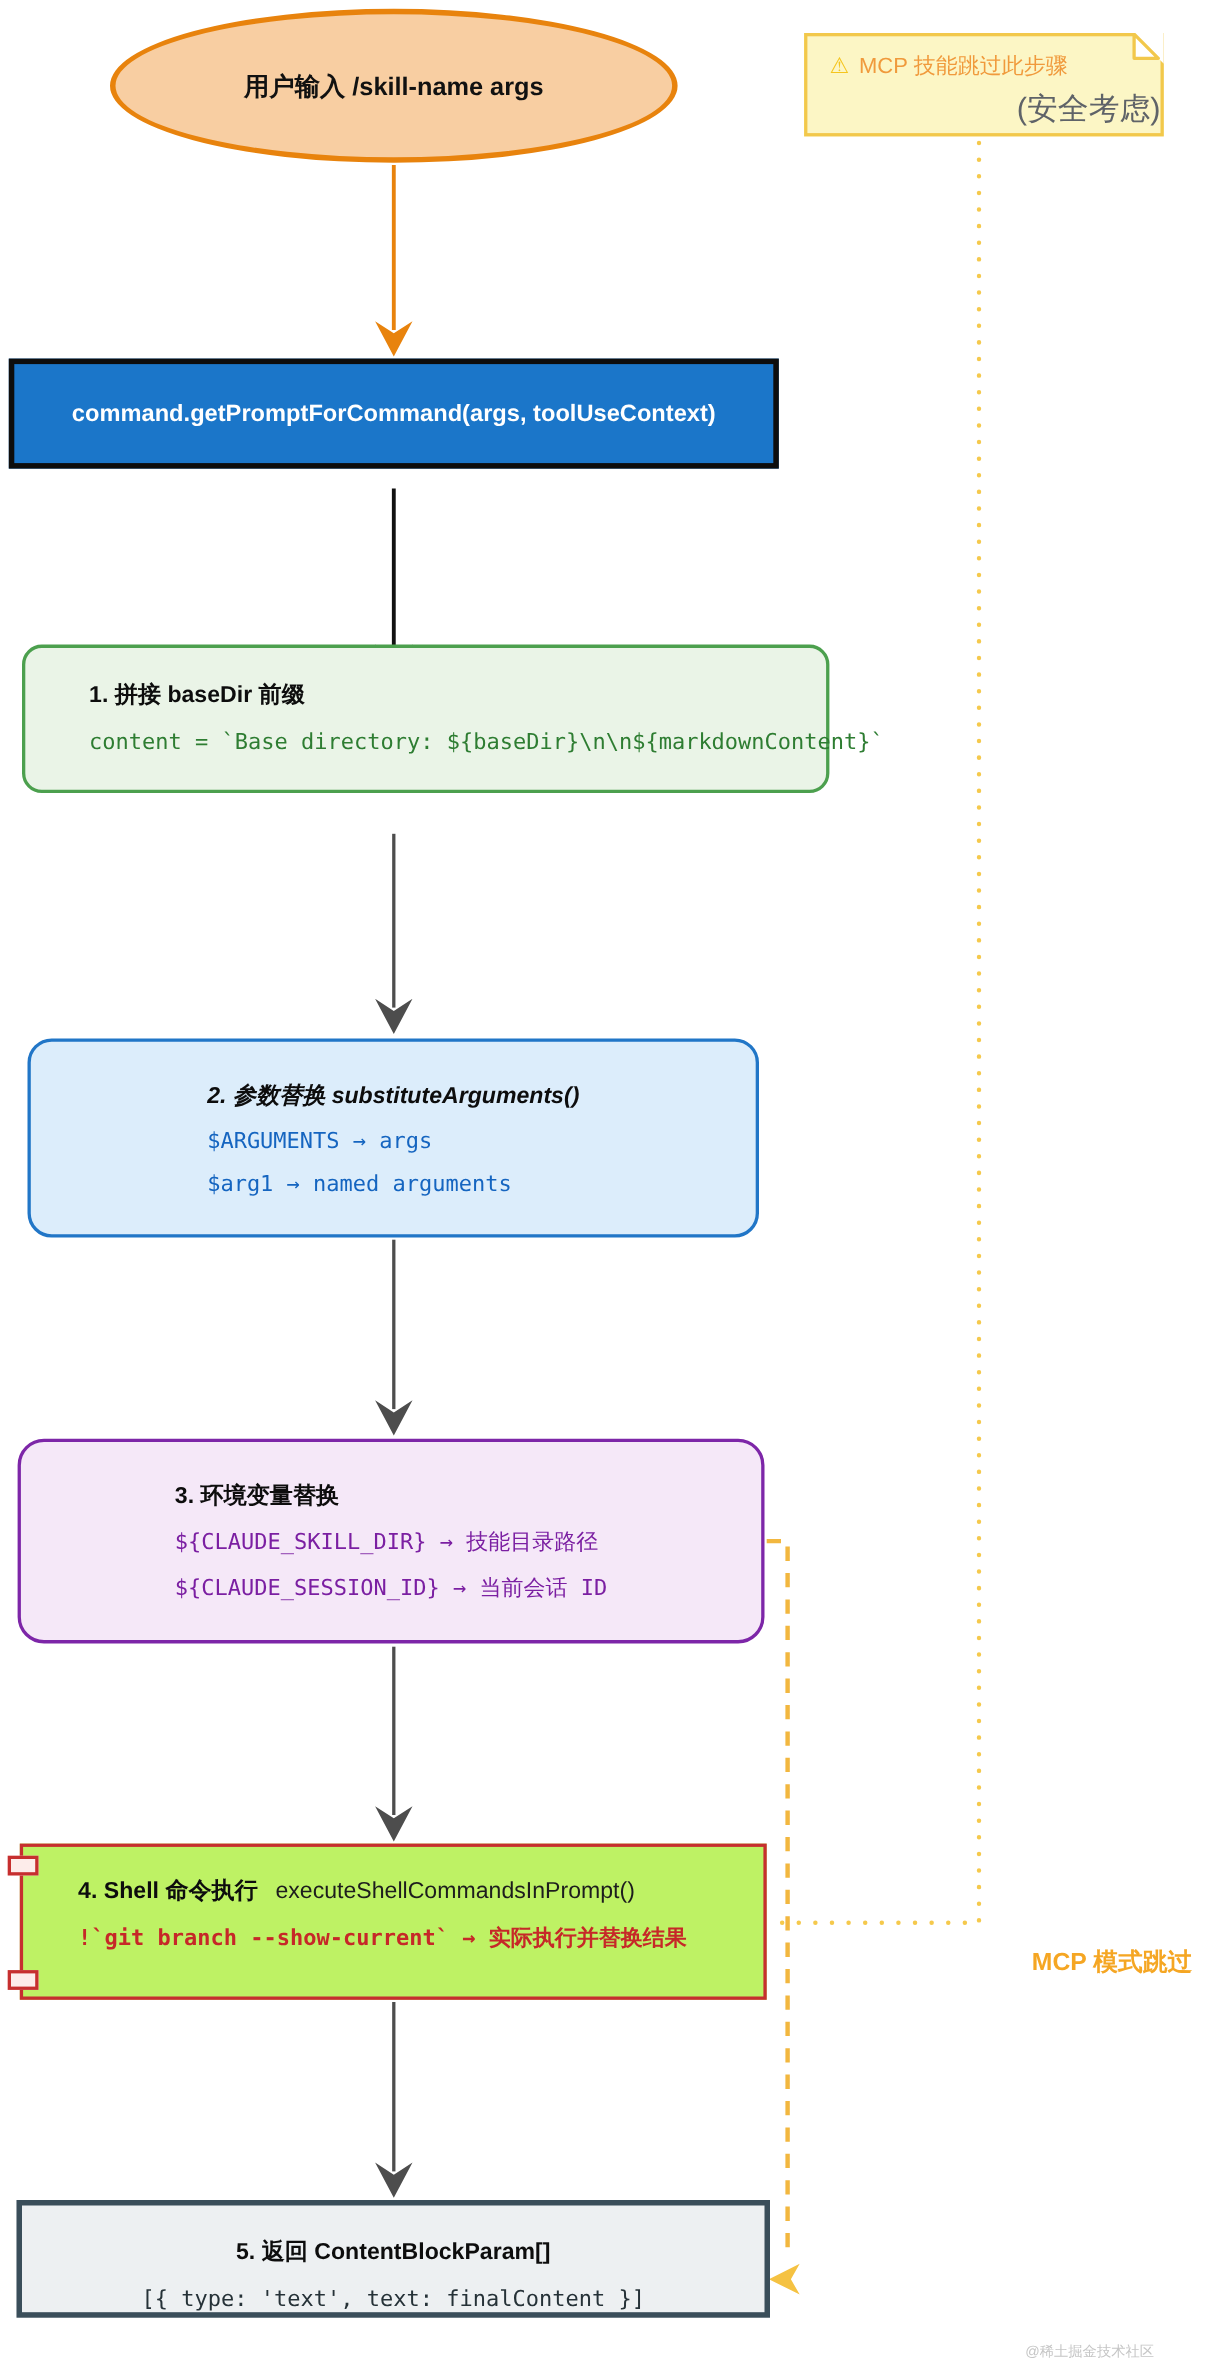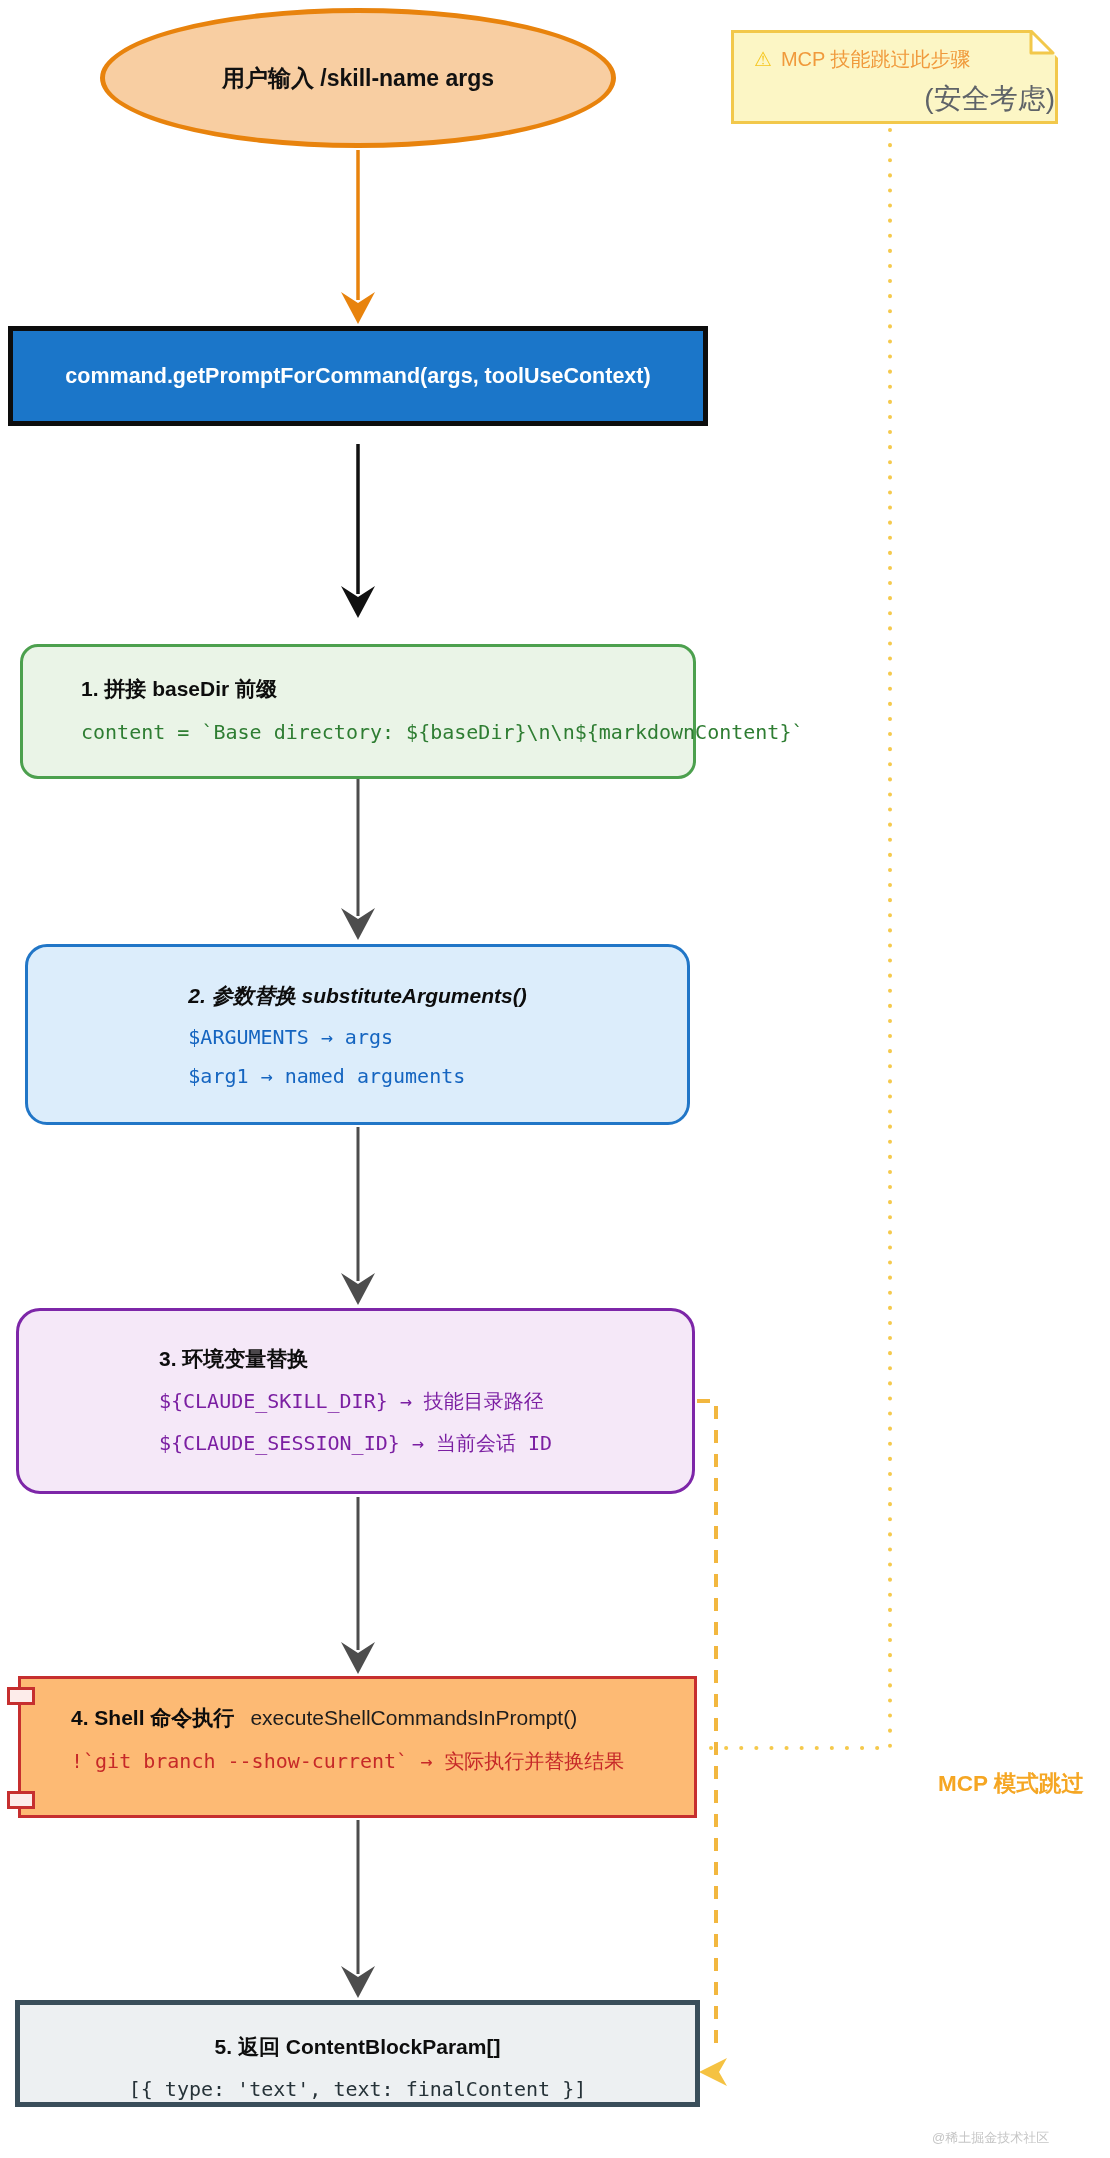--- a/index.html
+++ b/index.html
@@ -25,21 +25,21 @@
     background:#1B76C9; border:5px solid #0d0d0d;
     display:flex; align-items:center; justify-content:center;
   }
   .entry span { color:#ffffff; font-size:21.5px; font-weight:bold; white-space:nowrap; }
 
   .title { font-size:21px; font-weight:bold; color:#0d0d0d; }
   .code  { font-family:"DejaVu Sans Mono", monospace; font-size:20px; white-space:nowrap; }
 
   
   .step1 {
-    left:20px; top:644px; width:676px; height:135px;
+    left:20px; top:586px; width:734px; height:135px;
     background:#EAF4E7; border:3px solid #4CA04E; border-radius:18px;
     padding:28px 0 0 58px; overflow:visible;
   }
   .step1 .code { color:#2E7D32; margin-top:17px; }
 
   
   .step2 {
     left:25px; top:944px; width:665px; height:181px;
     background:#DCEDFB; border:3px solid #2176C7; border-radius:22px;
     display:flex; flex-direction:column; align-items:center; justify-content:center;
@@ -53,25 +53,25 @@
     left:16px; top:1308px; width:679px; height:186px;
     background:#F5E8F8; border:3.5px solid #7D26A8; border-radius:24px;
     display:flex; flex-direction:column; align-items:center; justify-content:center;
   }
   .step3 .code { color:#7B1FA2; margin-top:15px; }
   .step3 .title { margin-bottom:3px; }
 
   
   .step4 {
     left:18px; top:1676px; width:679px; height:142px;
-    background:#fdba74; border:3px solid #C62F2F;
+    background:#bef264; border:3px solid #C62F2F;
     padding:25px 0 0 50px;
   }
   .step4 .title .rest { font-weight:400; color:#1d1d1d; margin-left:16px; }
-  .step4 .code { color:#C62828; margin-top:16px; }
+  .step4 .code { color:#C62828; margin-top:16px;font-weight:bold; }
   .tab {
     position:absolute; width:22px; height:12px;
     background:#FDECEA; border:3px solid #C62F2F; left:-14px;
   }
   .tab-top { top:8px; }
   .tab-bottom { bottom:6px; }
 
   
   .step5 {
     left:15px; top:2000px; width:685px; height:107px;

